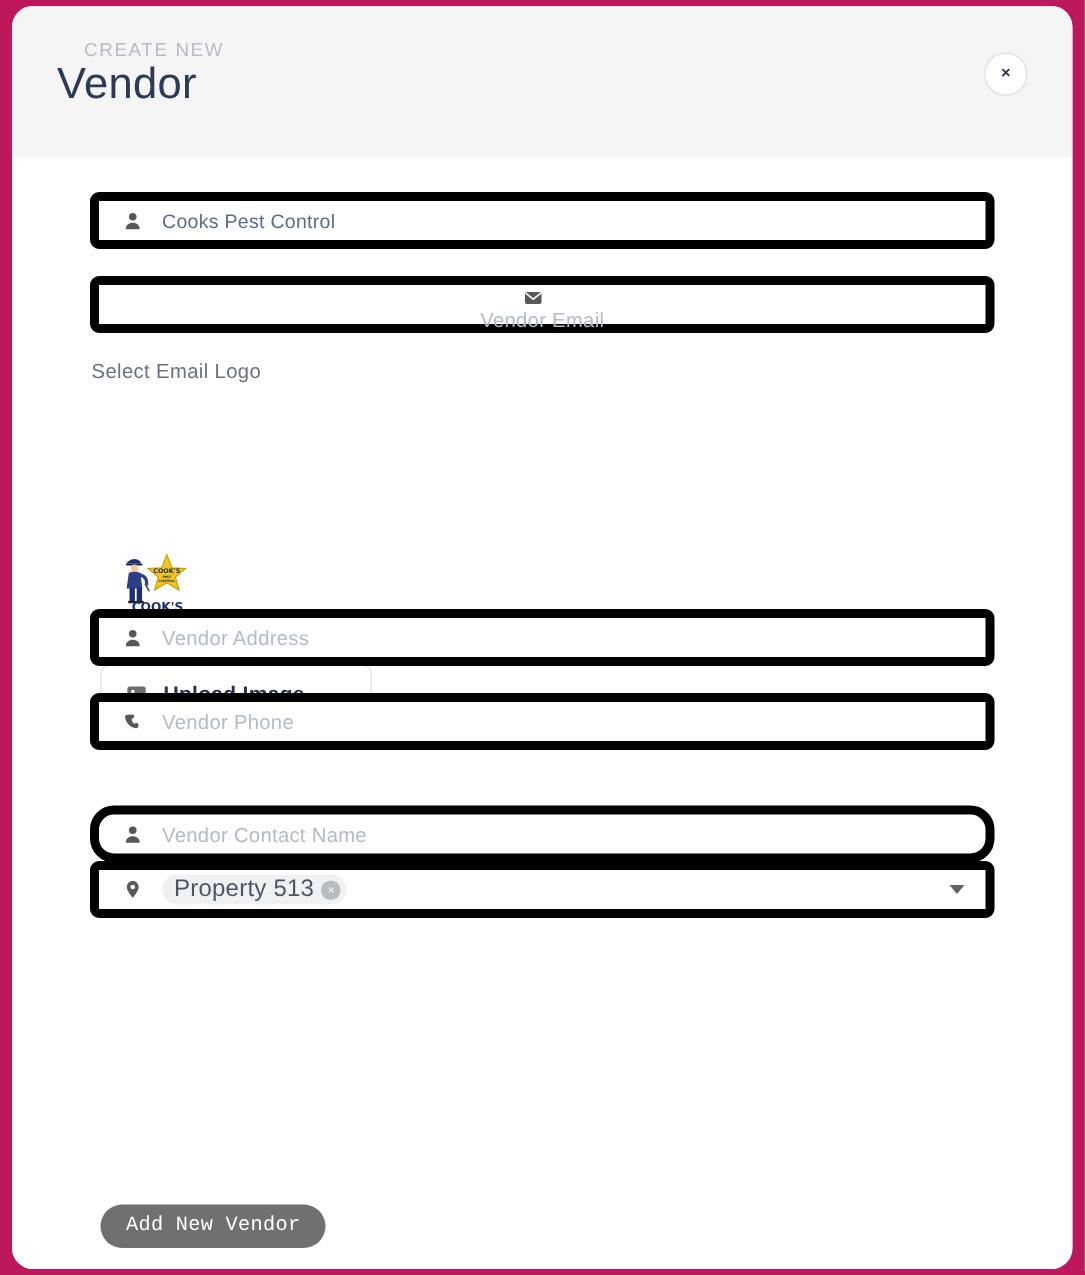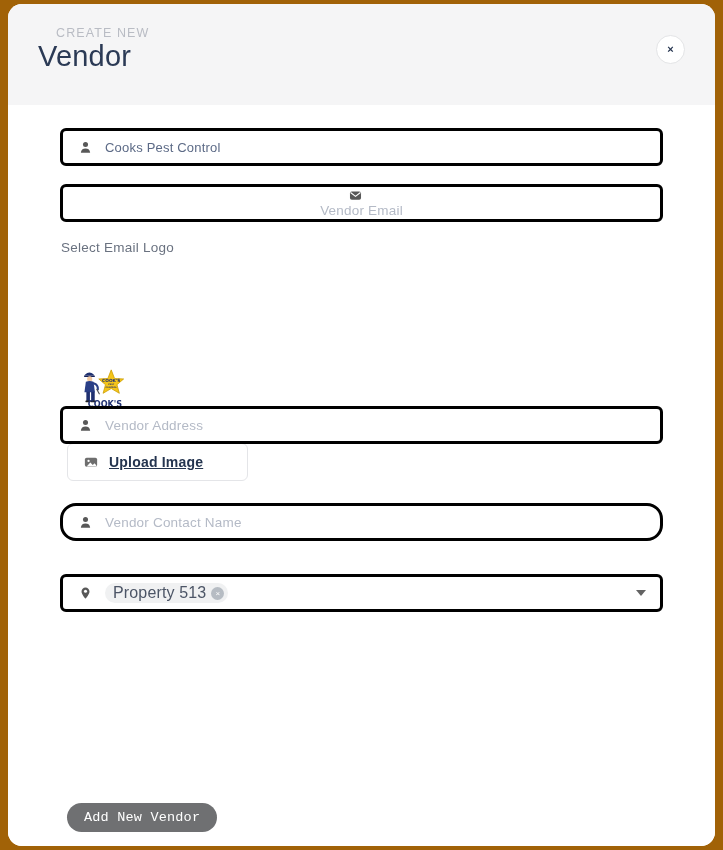--- a/index.html
+++ b/index.html
@@ -6,21 +6,21 @@
   html, body {
     margin: 0; padding: 0;
     width: 723px; height: 850px;
     font-family: "Liberation Sans", sans-serif;
     background: #4a5c63;
     overflow: hidden;
   }
   #app {
     position: relative;
     width: 723px; height: 850px;
-    background: #a16207;
+    background: #be185d;
   }
   
   #modal {
     position: absolute;
     left: 8px; top: 4px;
     width: 707px; height: 842px;
     background: #ffffff;
     border-radius: 14px;
     overflow: hidden;
   }
@@ -66,21 +66,21 @@
     background: #ffffff;
     height: 741px;
     padding: 0;
   }
 
   .field {
     position: absolute;
     left: 52px;
     width: 603px;
     height: 38px;
-    border: 3px solid #000000;
+    border: 6px solid #000000;
     border-radius: 6px;
     background: #ffffff;
     display: flex;
     align-items: center;
     padding: 0 14px;
     cursor: text;
   }
   .field .ic { flex: 0 0 auto; width: 16px; height: 16px; display:flex; align-items:center; justify-content:center; margin-right: 12px; }
   .field .val  { font-size: 13px; color: #5c6a86; letter-spacing: 0.2px; }
   .field .ph   { font-size: 13.5px; color: #b4bac6; letter-spacing: 0.2px; }
@@ -246,22 +246,30 @@
       <div class="field" style="top:301px;">
         <span class="ic">
           <svg viewBox="0 0 16 16" width="13" height="13">
               <circle cx="8" cy="4.3" r="3.1" fill="#585858"></circle>
               <path d="M2.3 14.5c0-3.3 2.5-5.2 5.7-5.2s5.7 1.9 5.7 5.2z" fill="#585858"></path>
             </svg>
         </span>
         <span class="ph">Vendor Address</span>
       </div>
 
-
-      <div class="field" style="top:398px;border-radius:16px;">
+      <div class="field" style="top:357px;">
+        <span class="ic">
+          <svg viewBox="0 0 16 16" width="13" height="13">
+              <path d="M3.4 1.8c-1 0-1.9 1-1.7 2.1.6 4.7 4.2 8.4 8.9 9 1.1.1 2.1-.7 2.1-1.8 0-.6-.1-1.2-.2-1.7-.1-.5-.6-.8-1.1-.7l-2 .4c-.4.1-.8-.1-1-.5a8 8 0 0 1-1.2-2.6c-.1-.4.1-.8.4-1l1.3-.9c.4-.3.5-.8.3-1.2-.2-.3-.5-.7-.8-1-.2-.1-.5-.2-.8-.2z" fill="#585858"></path>
+            </svg>
+        </span>
+        <span class="ph">Vendor Phone</span>
+      </div>
+
+      <div class="field" style="top:432px;border-radius:16px;">
         <span class="ic">
           <svg viewBox="0 0 16 16" width="13" height="13">
               <circle cx="8" cy="4.3" r="3.1" fill="#585858"></circle>
               <path d="M2.3 14.5c0-3.3 2.5-5.2 5.7-5.2s5.7 1.9 5.7 5.2z" fill="#585858"></path>
             </svg>
         </span>
         <span class="ph">Vendor Contact Name</span>
       </div>
 
       <div class="field" style="top:469px;">

